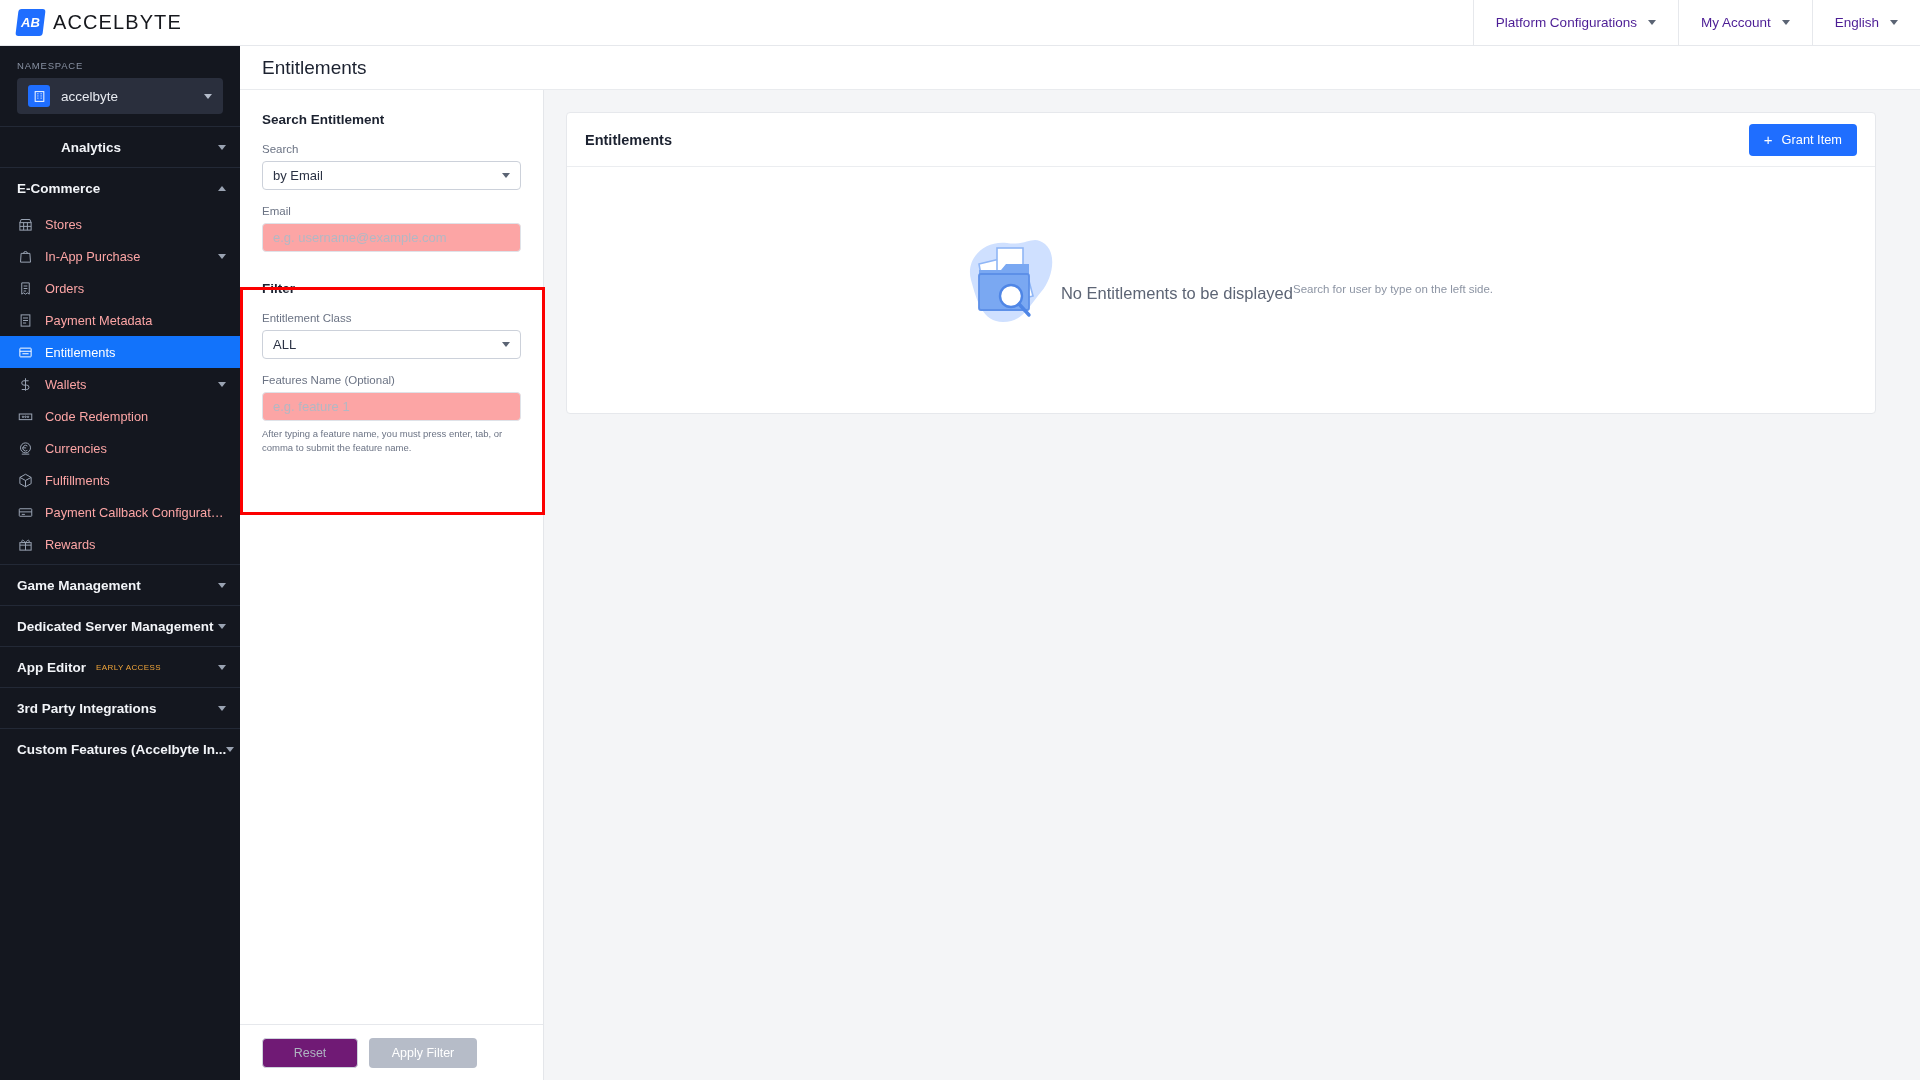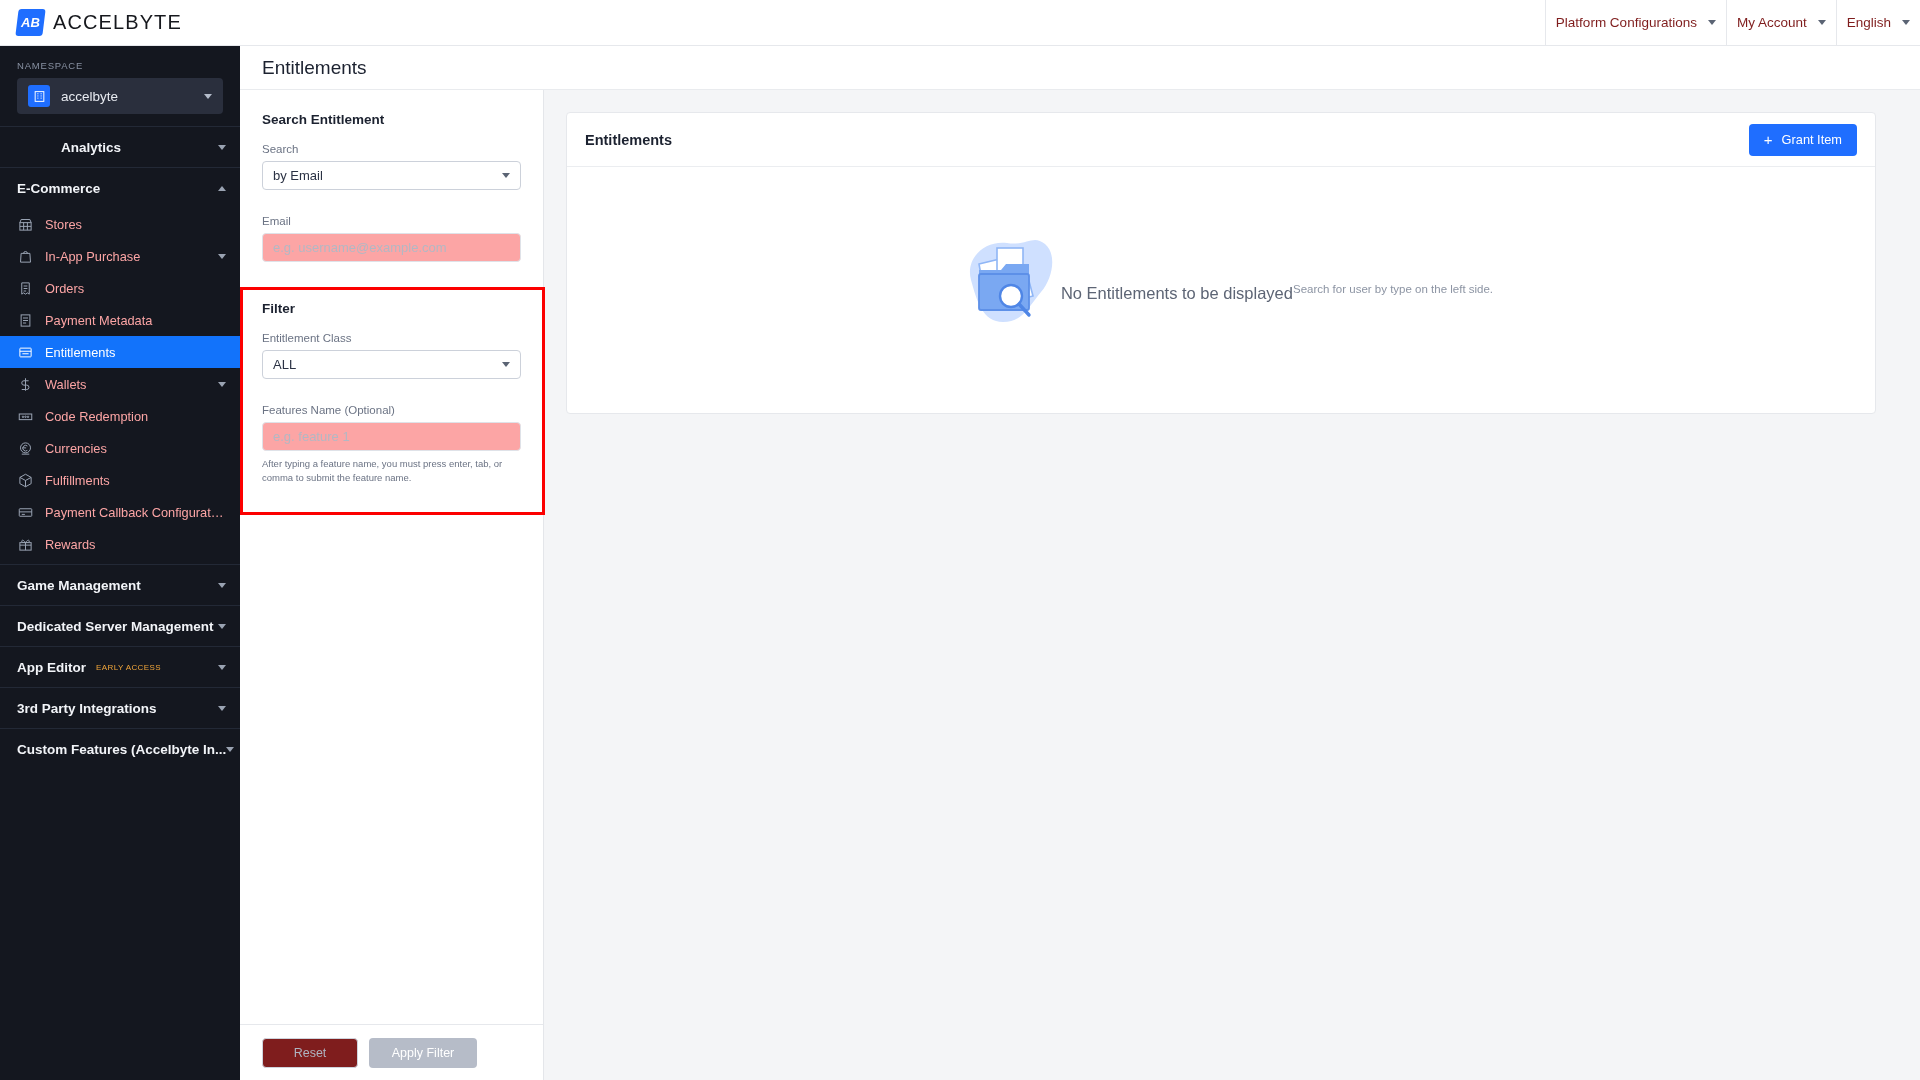--- a/index.html
+++ b/index.html
@@ -23,21 +23,21 @@
     display: flex; align-items: center; justify-content: center;
     color: #fff; font-size: 14px; font-weight: 700;
     transform: skewX(-7deg);
   }
   .brand-mark span { transform: skewX(7deg); display:block; font-style: italic; font-size: 13px; }
   .brand-text { font-size: 20px; letter-spacing: 1.1px; color: #16181d; font-weight: 400; }
   .topbar-spacer { flex: 1; }
   .topnav { display: flex; align-items: stretch; }
   .topnav-item {
     display: flex; align-items: center; gap: 11px;
-    padding: 0 10px; font-size: 13.5px; color: #7f1d1d;
+    padding: 0 22px; font-size: 13.5px; color: #4c1d95;
     border-left: 1px solid #e6e8ec; cursor: pointer; white-space: nowrap;
   }
   .chev {
     width: 0; height: 0; border-left: 4px solid transparent;
     border-right: 4px solid transparent; border-top: 5px solid #5b6474;
   }
   .chev.light { border-top-color: #9aa3b2; }
 
   
   .body-row { flex: 1; display: flex; min-height: 0; }
@@ -93,21 +93,21 @@
 
   .work { flex: 1; display: flex; min-height: 0; }
 
   
   .filtercol {
     width: 304px; min-width: 304px; background: #ffffff;
     border-right: 1px solid #e4e6ea; display: flex; flex-direction: column; position: relative; gap: 44px;
   }
   .filter-scroll { flex: 1; padding: 22px 22px 0 22px; }
   .sec-title { font-size: 13.5px; font-weight: 700; color: #1c2230; margin-bottom: 16px; }
-  .fld { margin-bottom: 25px; }
+  .fld { margin-bottom: 15px; }
   .fld-label { font-size: 11.5px; color: #6b7384; margin-bottom: 6px; }
   .select {
     height: 29px; border: 1px solid #ccd1da; border-radius: 4px; background: #fff;
     display: flex; align-items: center; padding: 0 10px; cursor: pointer;
   }
   .select .val { flex: 1; font-size: 13px; color: #2b3244; }
   .chev-sel { width: 0; height: 0; border-left: 4px solid transparent; border-right: 4px solid transparent; border-top: 5px solid #5b6474; }
   .textin {
     height: 29px; width: 100%; border: 1px solid #dfe2e8; border-radius: 4px; background: #fca5a5;
     padding: 0 10px; font-size: 13px; color: #2b3244; font-family: inherit;
@@ -118,21 +118,21 @@
   .filter-box { position: relative; margin: 7px -8px 0 -8px; padding: 14px 8px 10px 8px; }
 
   .filter-footer {
     height: 56px; min-height: 56px; border-top: 1px solid #e6e8ec;
     display: flex; align-items: center; gap: 11px; padding: 0 22px;
   }
   .btn {
     height: 30px; border-radius: 4px; font-size: 12.5px; display: flex;
     align-items: center; justify-content: center; cursor: pointer; font-family: inherit;
   }
-  .btn-reset { width: 96px; border: 1px solid #cfd4dd; background: #7f1d1d; color: #aeb4c0; }
+  .btn-reset { width: 96px; border: 1px solid #cfd4dd; background: #701a75; color: #aeb4c0; }
   .btn-apply { width: 108px; background: #b6bcc8; color: #ffffff; border: none; }
 
   
   .rightcol { flex: 1; min-width: 0; padding: 22px 44px 0 22px; }
   .card {
     background: #fff; border: 1px solid #e6e8ec; border-radius: 4px;
     height: 302px; display: flex; flex-direction: column; overflow: hidden;
   }
   .card-head {
     height: 54px; min-height: 54px; display: flex; align-items: center;

